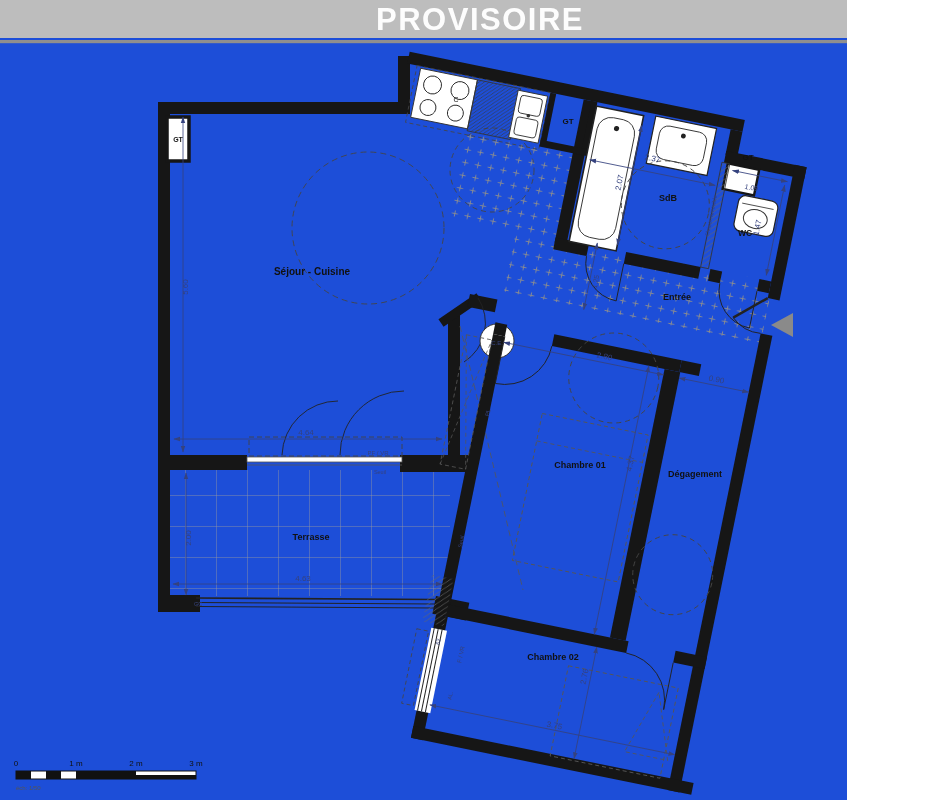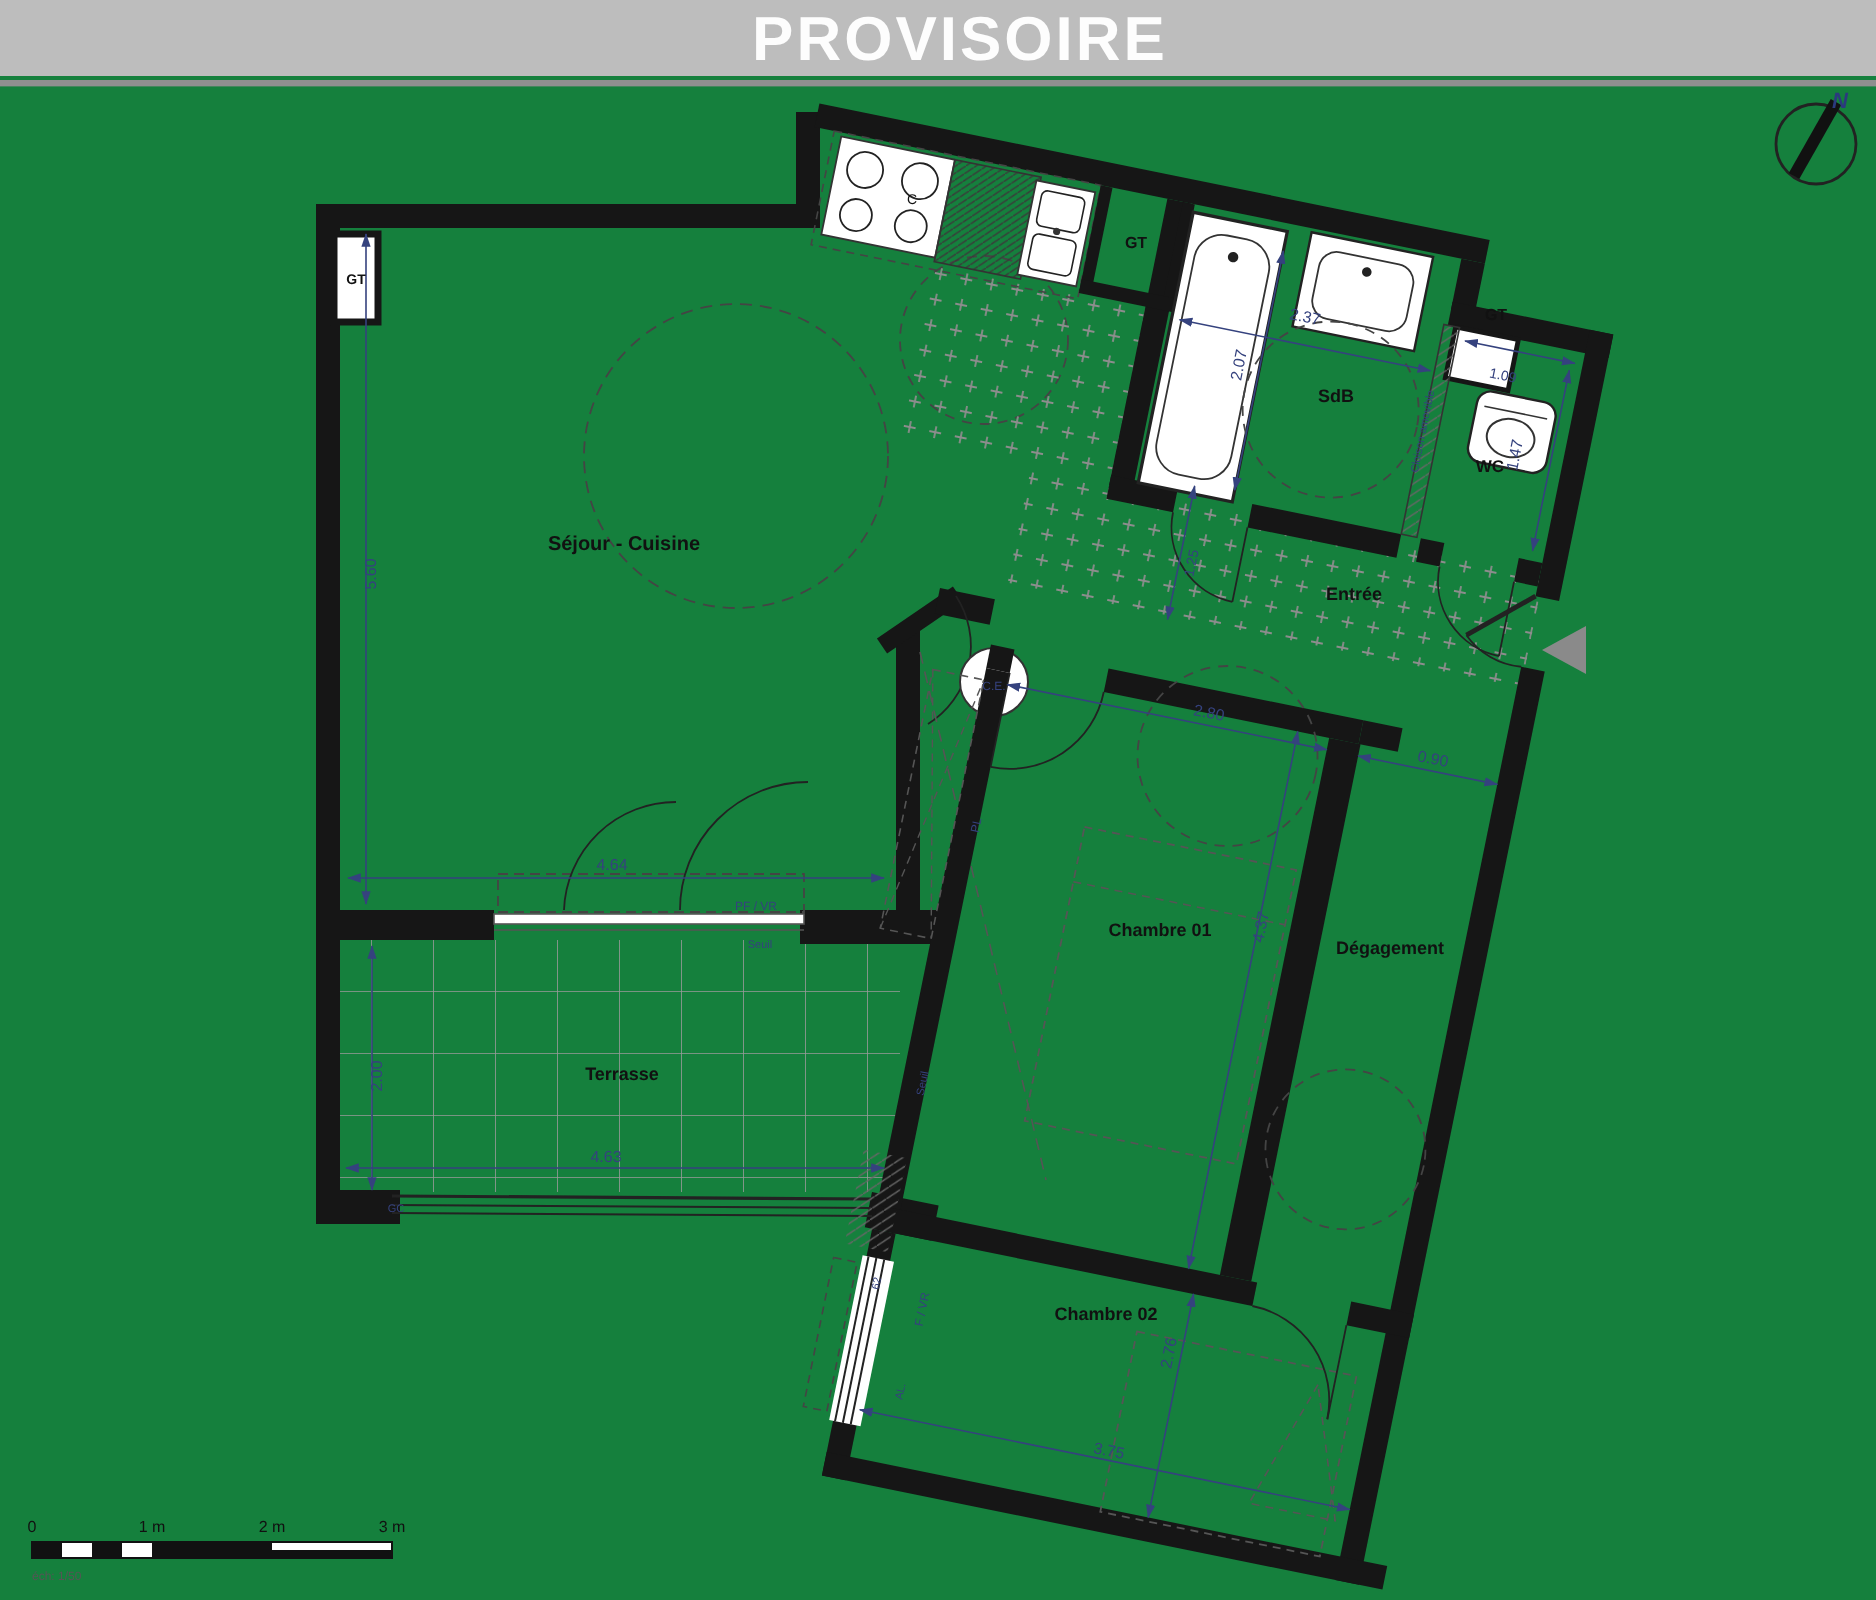--- a/index.html
+++ b/index.html
@@ -1,16 +1,16 @@
 <!DOCTYPE html>
 <html><head>
 <meta charset="utf-8">
 <style>
   html,body{margin:0;padding:0;background:#fff;}
-  .page{position:relative;width:938px;height:800px;background:#15803d;overflow:hidden;
+  .page{position:relative;width:847px;height:800px;background:#1d4ed8;overflow:hidden;
         font-family:"Liberation Sans", sans-serif;}
   svg{display:block;}
   text{font-family:"Liberation Sans", sans-serif;}
   .room-label{font-weight:bold;fill:#111;}
   .dim{fill:#35427e;}
   .tech{fill:#35427e;}
   .gt{font-weight:bold;fill:#111;}
   .wall{fill:#161616;}
   .thin{stroke:#222;fill:none;}
 </style>

